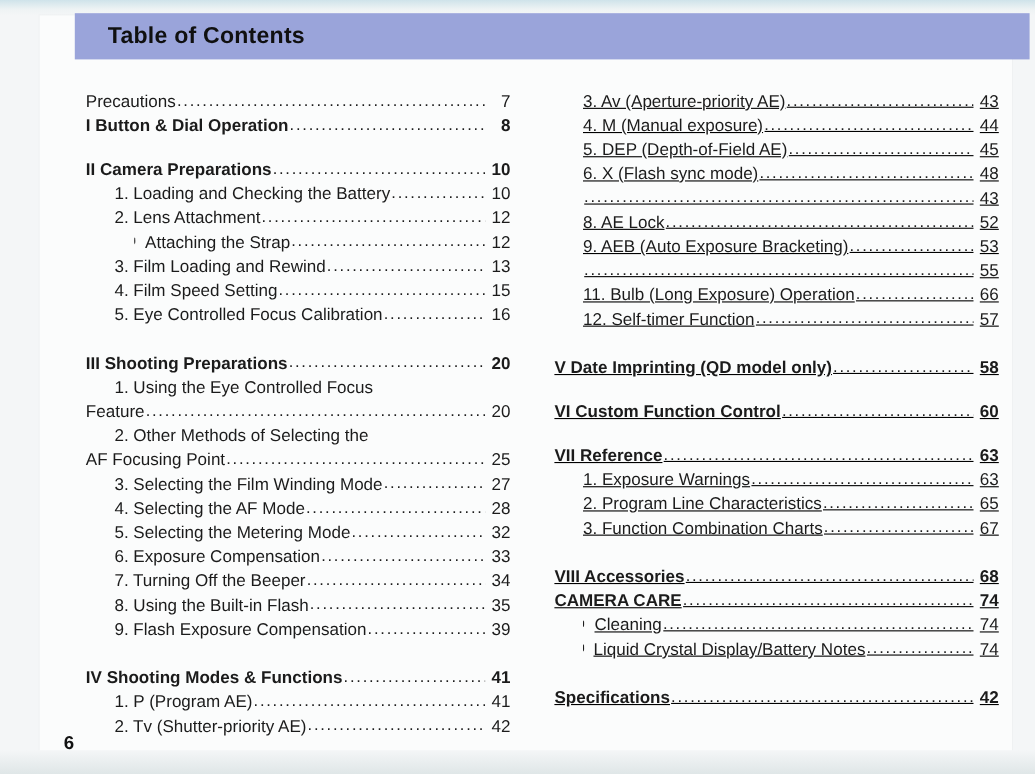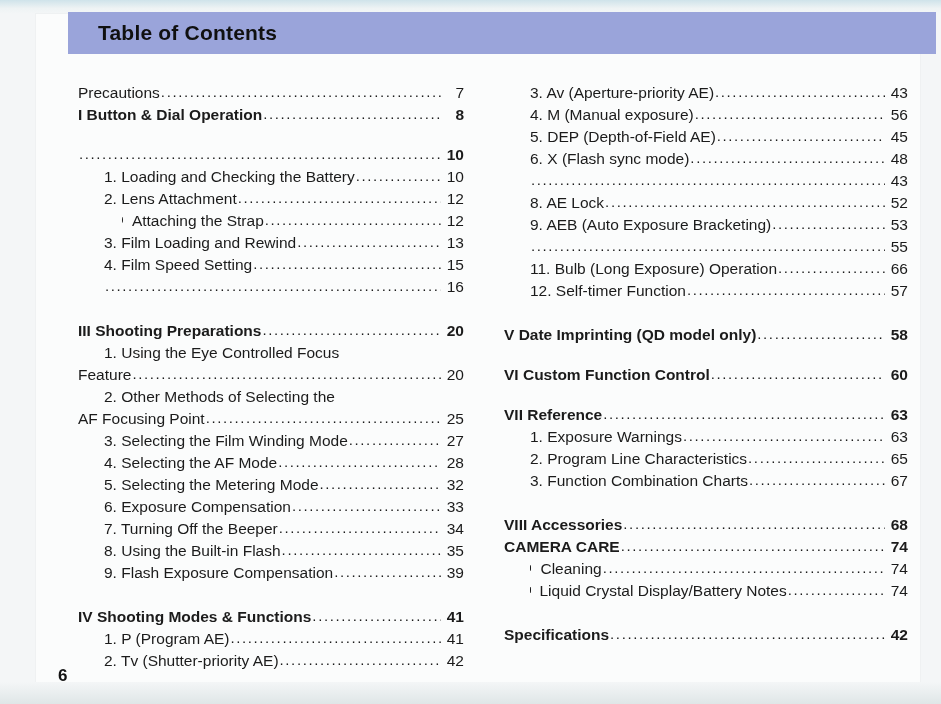--- a/index.html
+++ b/index.html
@@ -74,20 +74,21 @@
   }
   .col-left {
     width: 432px;
     padding-left: 42px;
     padding-right: 4px;
   }
   .col-right {
     width: 452px;
     padding-left: 36px;
     padding-right: 12px;
+    text-decoration: underline;
   }
   .entry {
     position: relative;
     display: flex;
     align-items: baseline;
     font-size: 15.5px;
     color: #1b1b1b;
     line-height: 22px;
     margin: 0;
     padding: 0;
@@ -161,20 +162,21 @@
           <span class="dots">........................................................................................................................................................................................................</span>
           <span class="pg">7</span>
         </div>
         <div class="entry lvl0 bold">
           <span class="lbl">I Button &amp; Dial Operation</span>
           <span class="dots">........................................................................................................................................................................................................</span>
           <span class="pg">8</span>
         </div>
         <div class="spacer-md"></div>
         <div class="entry lvl0 bold">
+          <span class="lbl">II Camera Preparations</span>
           <span class="dots">........................................................................................................................................................................................................</span>
           <span class="pg">10</span>
         </div>
         <div class="entry lvl1">
           <span class="lbl">1. Loading and Checking the Battery</span>
           <span class="dots">........................................................................................................................................................................................................</span>
           <span class="pg">10</span>
         </div>
         <div class="entry lvl1">
           <span class="lbl">2. Lens Attachment</span>
@@ -191,20 +193,21 @@
           <span class="lbl">3. Film Loading and Rewind</span>
           <span class="dots">........................................................................................................................................................................................................</span>
           <span class="pg">13</span>
         </div>
         <div class="entry lvl1">
           <span class="lbl">4. Film Speed Setting</span>
           <span class="dots">........................................................................................................................................................................................................</span>
           <span class="pg">15</span>
         </div>
         <div class="entry lvl1">
+          <span class="lbl">5. Eye Controlled Focus Calibration</span>
           <span class="dots">........................................................................................................................................................................................................</span>
           <span class="pg">16</span>
         </div>
         <div class="spacer-lg"></div>
         <div class="entry lvl0 bold">
           <span class="lbl">III Shooting Preparations</span>
           <span class="dots">........................................................................................................................................................................................................</span>
           <span class="pg">20</span>
         </div>
         <div>
@@ -283,21 +286,21 @@
       </div>
     <div class="col col-right">
         <div class="entry lvl1">
           <span class="lbl">3. Av (Aperture-priority AE)</span>
           <span class="dots">........................................................................................................................................................................................................</span>
           <span class="pg">43</span>
         </div>
         <div class="entry lvl1">
           <span class="lbl">4. M (Manual exposure)</span>
           <span class="dots">........................................................................................................................................................................................................</span>
-          <span class="pg">56</span>
+          <span class="pg">44</span>
         </div>
         <div class="entry lvl1">
           <span class="lbl">5. DEP (Depth-of-Field AE)</span>
           <span class="dots">........................................................................................................................................................................................................</span>
           <span class="pg">45</span>
         </div>
         <div class="entry lvl1">
           <span class="lbl">6. X (Flash sync mode)</span>
           <span class="dots">........................................................................................................................................................................................................</span>
           <span class="pg">48</span>

